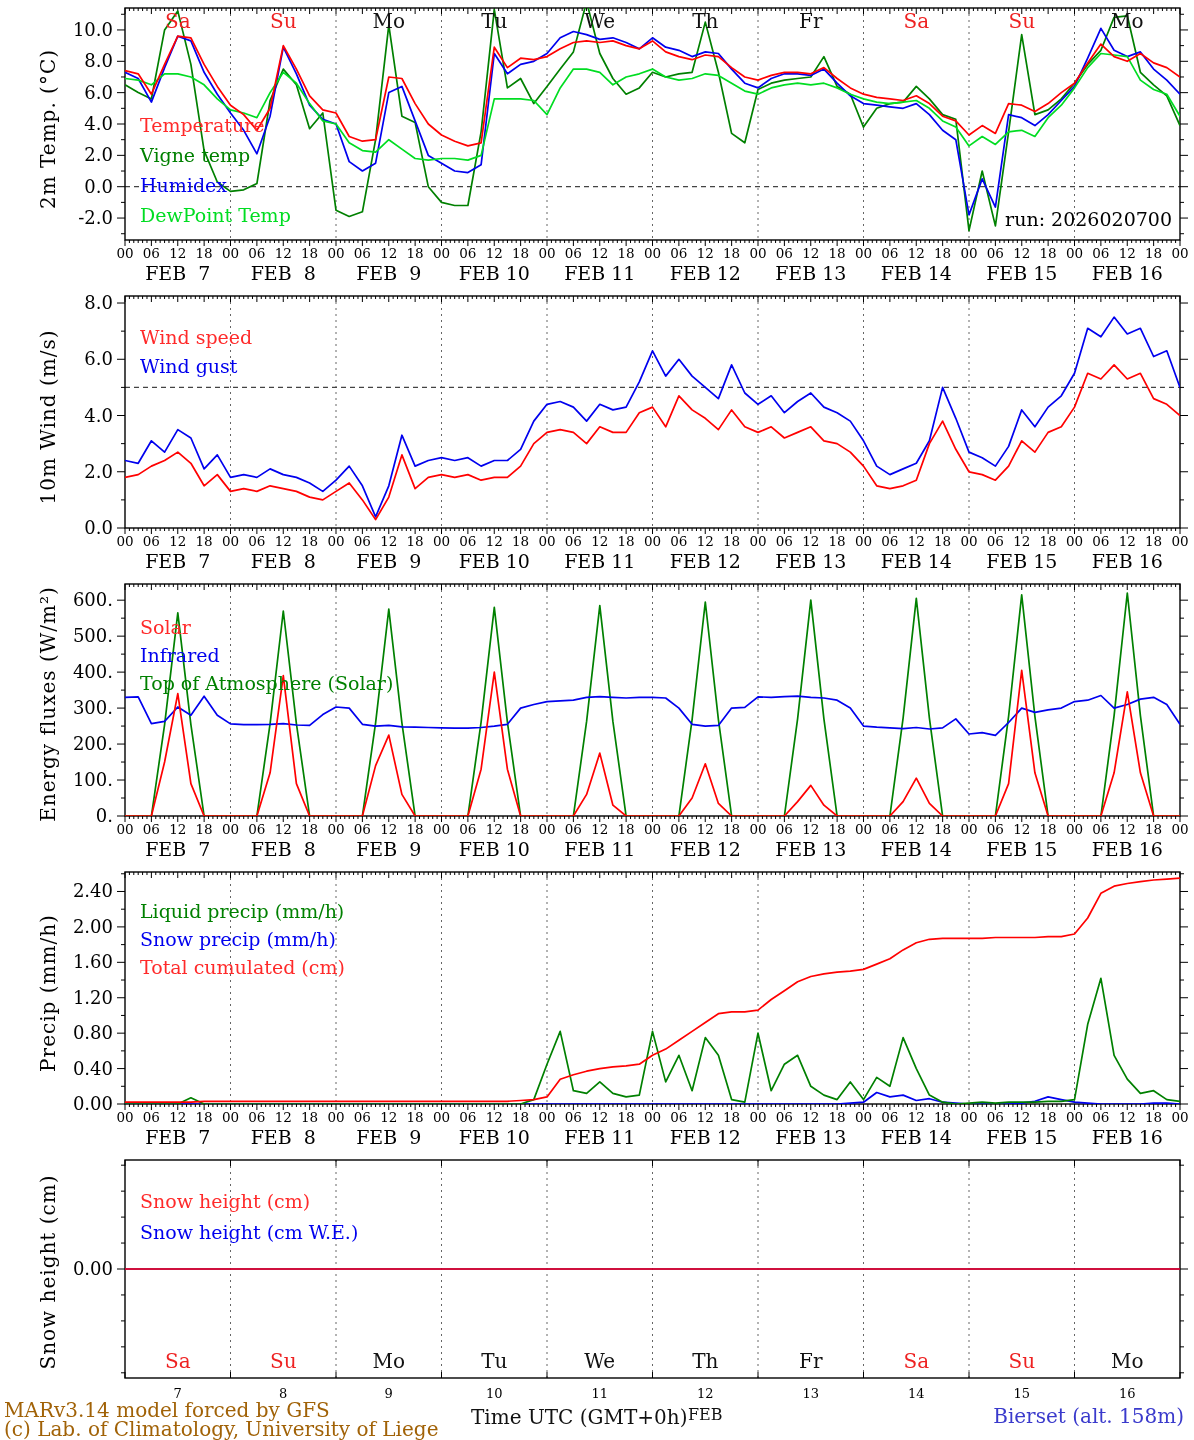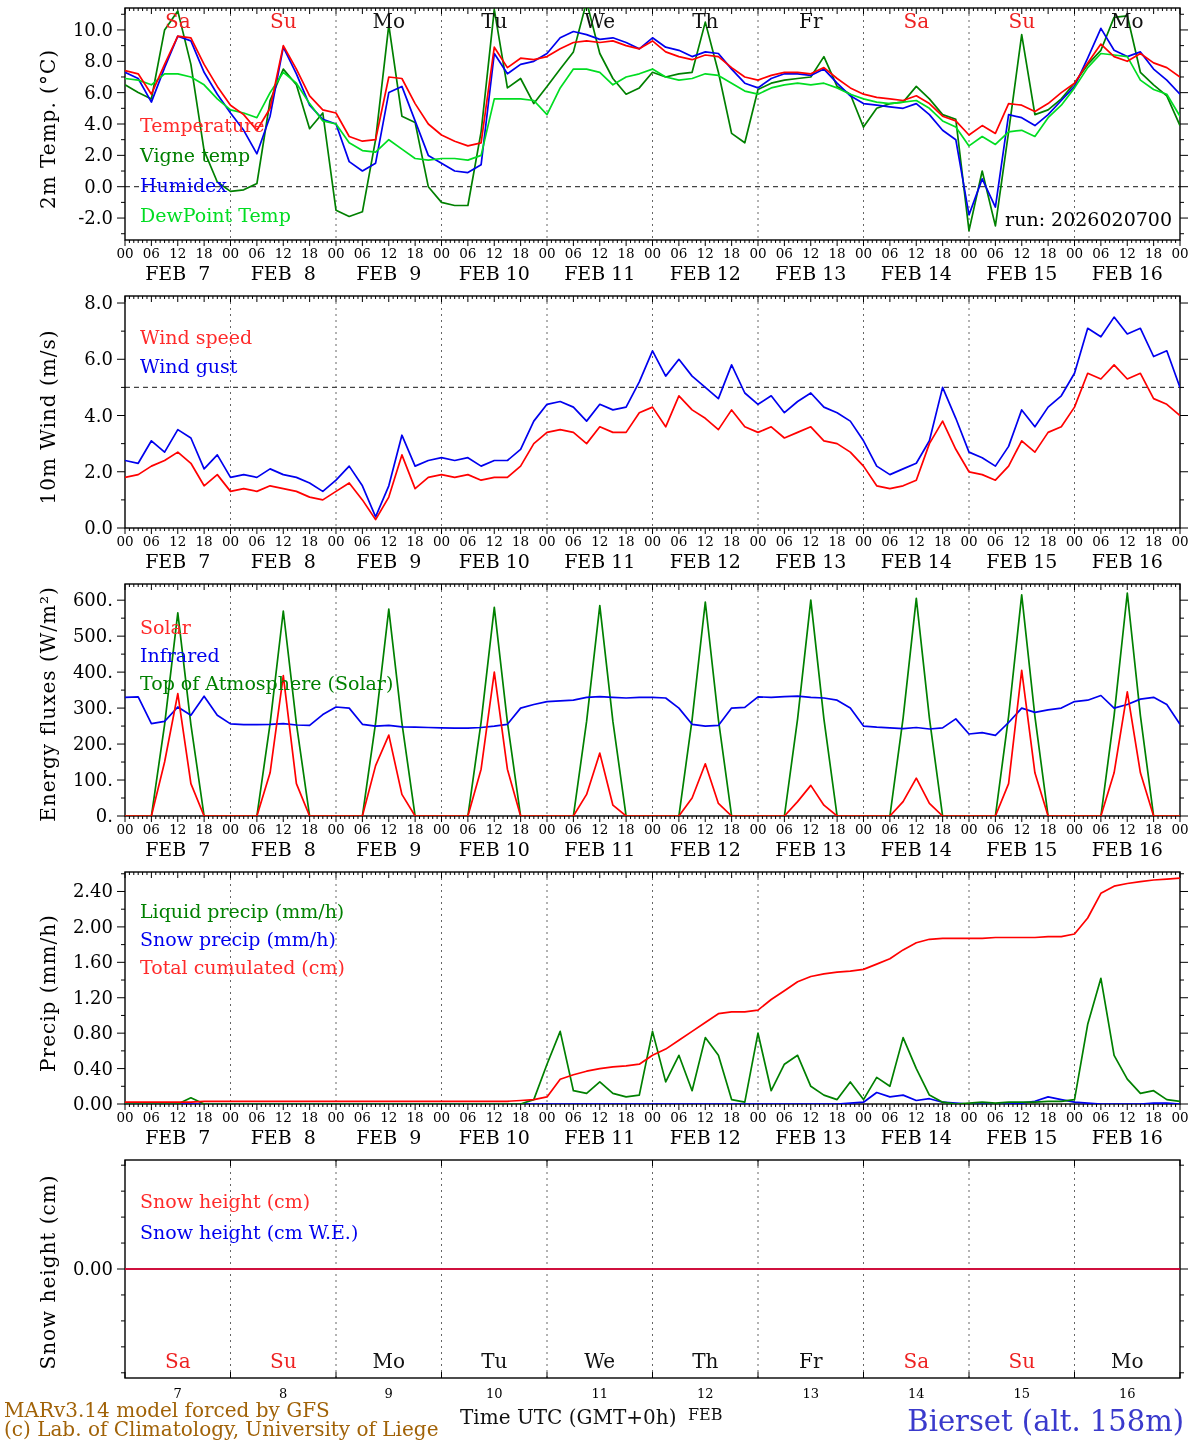--- a/index.html
+++ b/index.html
@@ -4,21 +4,21 @@
 <style>
   html,body{margin:0;padding:0;background:#fff;}
   #stage{position:relative;width:1194px;height:1440px;background:#ffffff;overflow:hidden;
          font-family:"DejaVu Serif", serif;}
   .abs{position:absolute;}
   .ytitle{transform:rotate(-90deg);transform-origin:center center;white-space:nowrap;
           font-size:20px;color:#000;letter-spacing:1px;}
   .footer-red{font-size:20px;color:#a16207;}
   .footer-time{font-size:20px;color:#111;}
   .footer-feb{font-size:16px;color:#111;}
-  .station{font-size:29px;color:#3a3acc;}
+  .station{font-size:20px;color:#3a3acc;}
   svg text{font-family:"DejaVu Serif", serif;}
 </style>
 </head>
 <body>
 
 <div id="stage">
 
   <div class="abs ytitle" style="left:-62px;top:117px;width:220px;text-align:center;">2m Temp. (°C)</div>
   <div class="abs ytitle" style="left:-62px;top:405px;width:220px;text-align:center;">10m Wind (m/s)</div>
   <div class="abs ytitle" style="left:-82px;top:692px;width:260px;text-align:center;">Energy fluxes (W/m²)</div>
@@ -2522,16 +2522,16 @@
           <text x="810.75" y="1368" text-anchor="middle" font-size="20px" fill="#111111">Fr</text>
           <text x="916.25" y="1368" text-anchor="middle" font-size="20px" fill="#ee2222">Sa</text>
           <text x="1021.7499999999999" y="1368" text-anchor="middle" font-size="20px" fill="#ee2222">Su</text>
           <text x="1127.25" y="1368" text-anchor="middle" font-size="20px" fill="#111111">Mo</text>
         </g>
       </g>
     </svg>
 
   <div class="abs footer-red" style="left:4px;top:1398px;">MARv3.14 model forced by GFS</div>
   <div class="abs footer-red" style="left:4px;top:1417px;">(c) Lab. of Climatology, University of Liege</div>
-  <div class="abs footer-time" style="left:460px;top:1405px;">Time UTC (GMT+0h)</div>
+  <div class="abs footer-time" style="left:471px;top:1405px;">Time UTC (GMT+0h)</div>
   <div class="abs footer-feb" style="left:688px;top:1405px;">FEB</div>
   <div class="abs station" style="right:10px;top:1404px;">Bierset (alt. 158m)</div>
 </div>
 
 </body></html>

